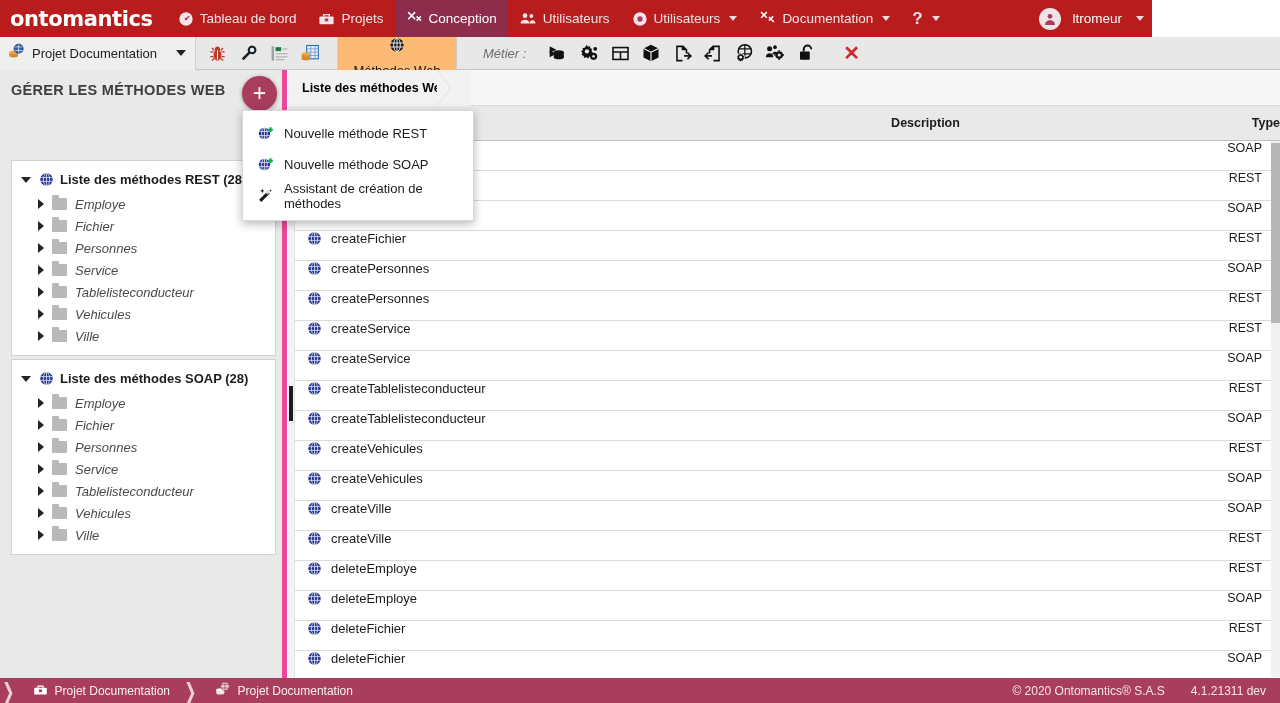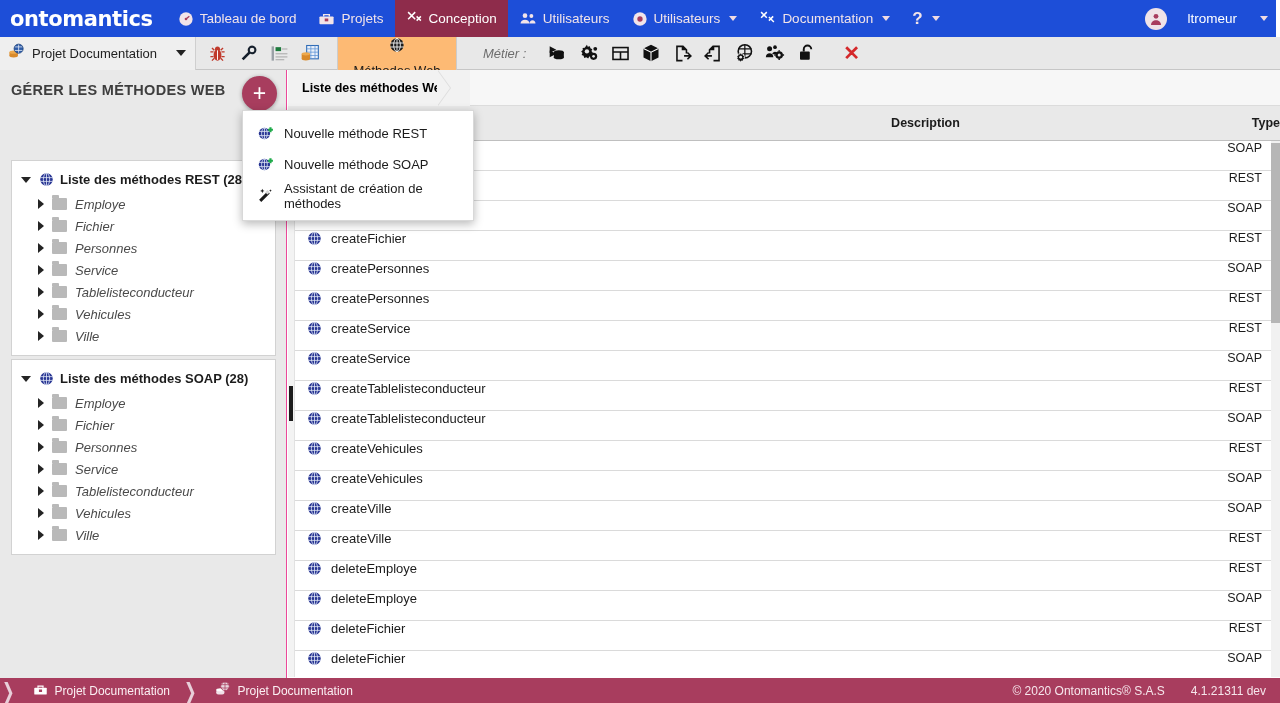--- a/index.html
+++ b/index.html
@@ -7,22 +7,22 @@
     margin: 0; padding: 0;
     width: 1280px; height: 703px;
     overflow: hidden;
     font-family: "Liberation Sans", sans-serif;
     background: #ffffff;
   }
 
   
   #topnav {
     position: absolute; top: 0; left: 0;
-    width: 1276px; height: 37px;
-    background: #1d4ed8;
+    width: 1152px; height: 37px;
+    background: #b91c1c;
     display: flex; align-items: center;
     color: #ffffff;
     text-align: center;
   }
   #brand {
     font-size: 21px; font-weight: bold;
     letter-spacing: -0.4px;
     padding: 0 14px 0 10px;
     color: #ffffff;
     font-family: "DejaVu Sans", sans-serif;
@@ -40,21 +40,21 @@
   .navitem .ico { display: inline-flex; align-items:center; }
   .caret {
     width: 0; height: 0;
     border-left: 4.5px solid transparent;
     border-right: 4.5px solid transparent;
     border-top: 5px solid #f0dbe3;
     margin-left: 3px;
   }
   #user-area {
     position: absolute; right: 8px; top: 0; height: 37px;
-    display: flex; align-items: center; gap: 20px;
+    display: flex; align-items: center; gap: 11px;
     font-size: 13.5px;
   }
   .avatar-circle {
     width: 22px; height: 22px; border-radius: 50%;
     background: #efe3e8; color:#a83d5e;
     display:flex; align-items:center; justify-content:center;
     font-size: 15px;
   }
 
   
@@ -109,21 +109,21 @@
     margin-left: 26px;
     font-size: 20px; color: #d4282a; font-weight: bold;
     line-height: 1; cursor: default;
   }
 
   
   #sidebar {
     position: absolute; top: 70px; left: 0;
     width: 287px; height: 608px;
     background: #e9e9e9;
-    border-right: 1px solid #ec4899;
+    border-right: 5px solid #ec4899;
   }
   #sidebar-title {
     position: absolute; top: 12px; left: 11px;
     font-size: 14.5px; font-weight: bold;
     color: #3e3e3e; letter-spacing: 0.3px;
   }
   #add-fab {
     position: absolute; top: 76px; left: 242px;
     width: 35px; height: 35px; border-radius: 50%;
     background: #a83d5e;

